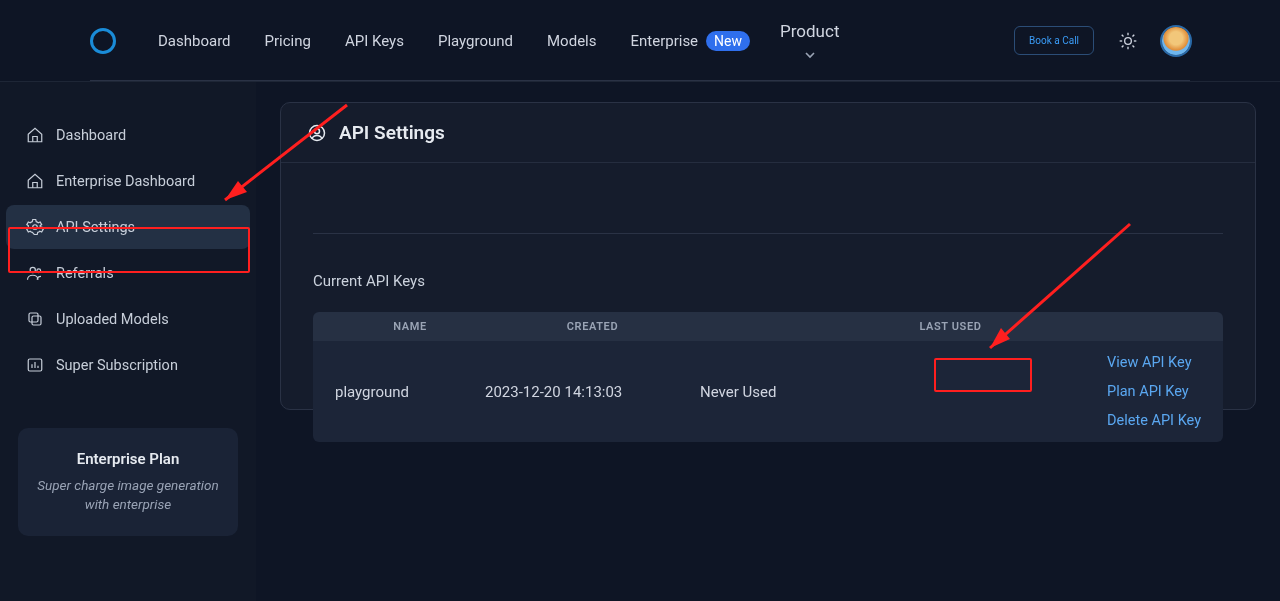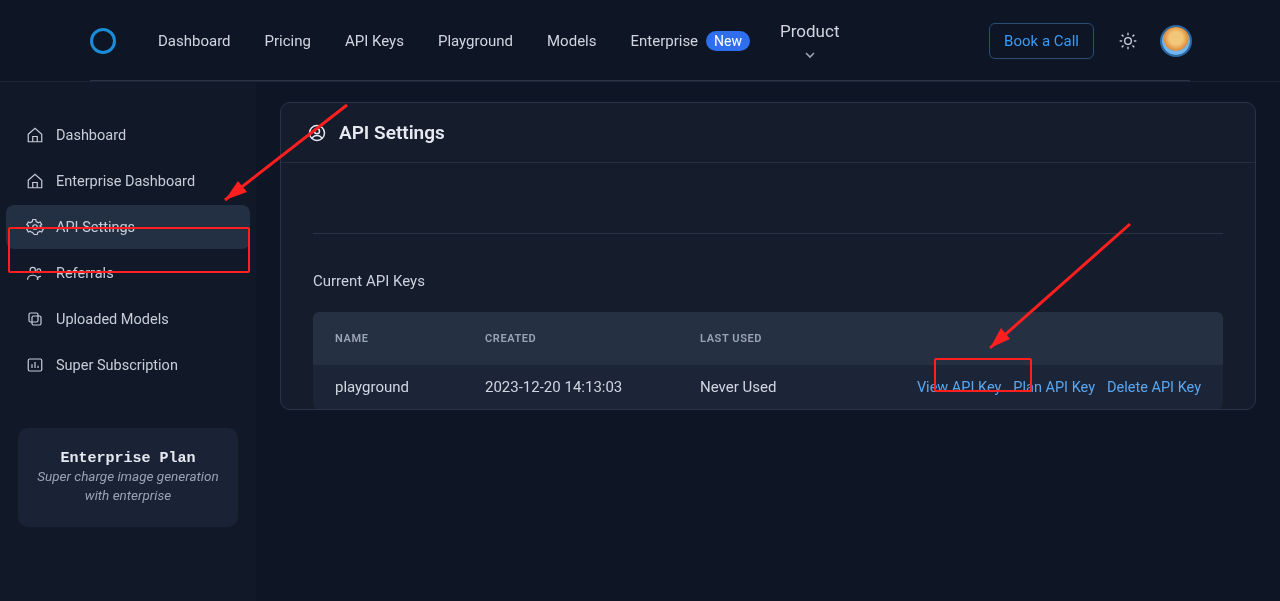--- a/index.html
+++ b/index.html
@@ -60,21 +60,21 @@
     cursor: pointer;
     margin-left: 6px;
     flex-direction: column;
   }
   .spacer { flex: 1; }
   .book-call {
     color: #3a9bf5;
     border: 1px solid #2b4d77;
     padding: 8px 14px;
     border-radius: 6px;
-    font-size: 15px;
+    font-size: 10px;
     cursor: pointer;
   }
   .theme-toggle {
     width: 20px; height: 20px;
     color: #d0d5e0;
   }
   .avatar {
     width: 28px; height: 28px;
     border-radius: 50%;
     background: radial-gradient(circle at 50% 40%, #f2c77a 30%, #e08e3a 55%, #6db6ef 60%);
@@ -122,22 +122,21 @@
     margin: 40px 18px 0 18px;
     background: #1a2336;
     border-radius: 10px;
     padding: 22px 18px;
     text-align: center;
   }
   .enterprise-card h3 {
     color: #e6eaf0;
     font-size: 15px;
     font-weight: 600;
-    margin-bottom: 0;
-    font-family: Liberation Mono, monospace;
+    margin-bottom: 8px;
   }
   .enterprise-card p {
     color: #99a3b5;
     font-size: 13.5px;
     line-height: 1.4;
     font-style: italic;
   }
 
   
   .content {
@@ -181,37 +180,39 @@
     border-radius: 6px;
     overflow: hidden;
   }
   .thead {
     display: flex;
     background: #263043;
     color: #9aa4b5;
     font-size: 11px;
     letter-spacing: 0.6px;
     font-weight: 600;
-    padding: 20px 22px;
+    padding: 8px 22px;
+    text-align: center;
   }
   .trow {
     display: flex;
     align-items: center;
     background: #1c2538;
     color: #d0d5e0;
     font-size: 15px;
     padding: 13px 22px;
   }
   .col-name { width: 150px; }
   .col-created { width: 215px; }
   .col-lastused { flex: 1; }
   .col-actions {
     display: flex;
     gap: 12px;
     justify-content: flex-end;
+    flex-direction: column;
   }
   .link {
     color: #5aa7f0;
     font-size: 14.5px;
     cursor: pointer;
   }
 
   
   .ann {
     position: absolute;

